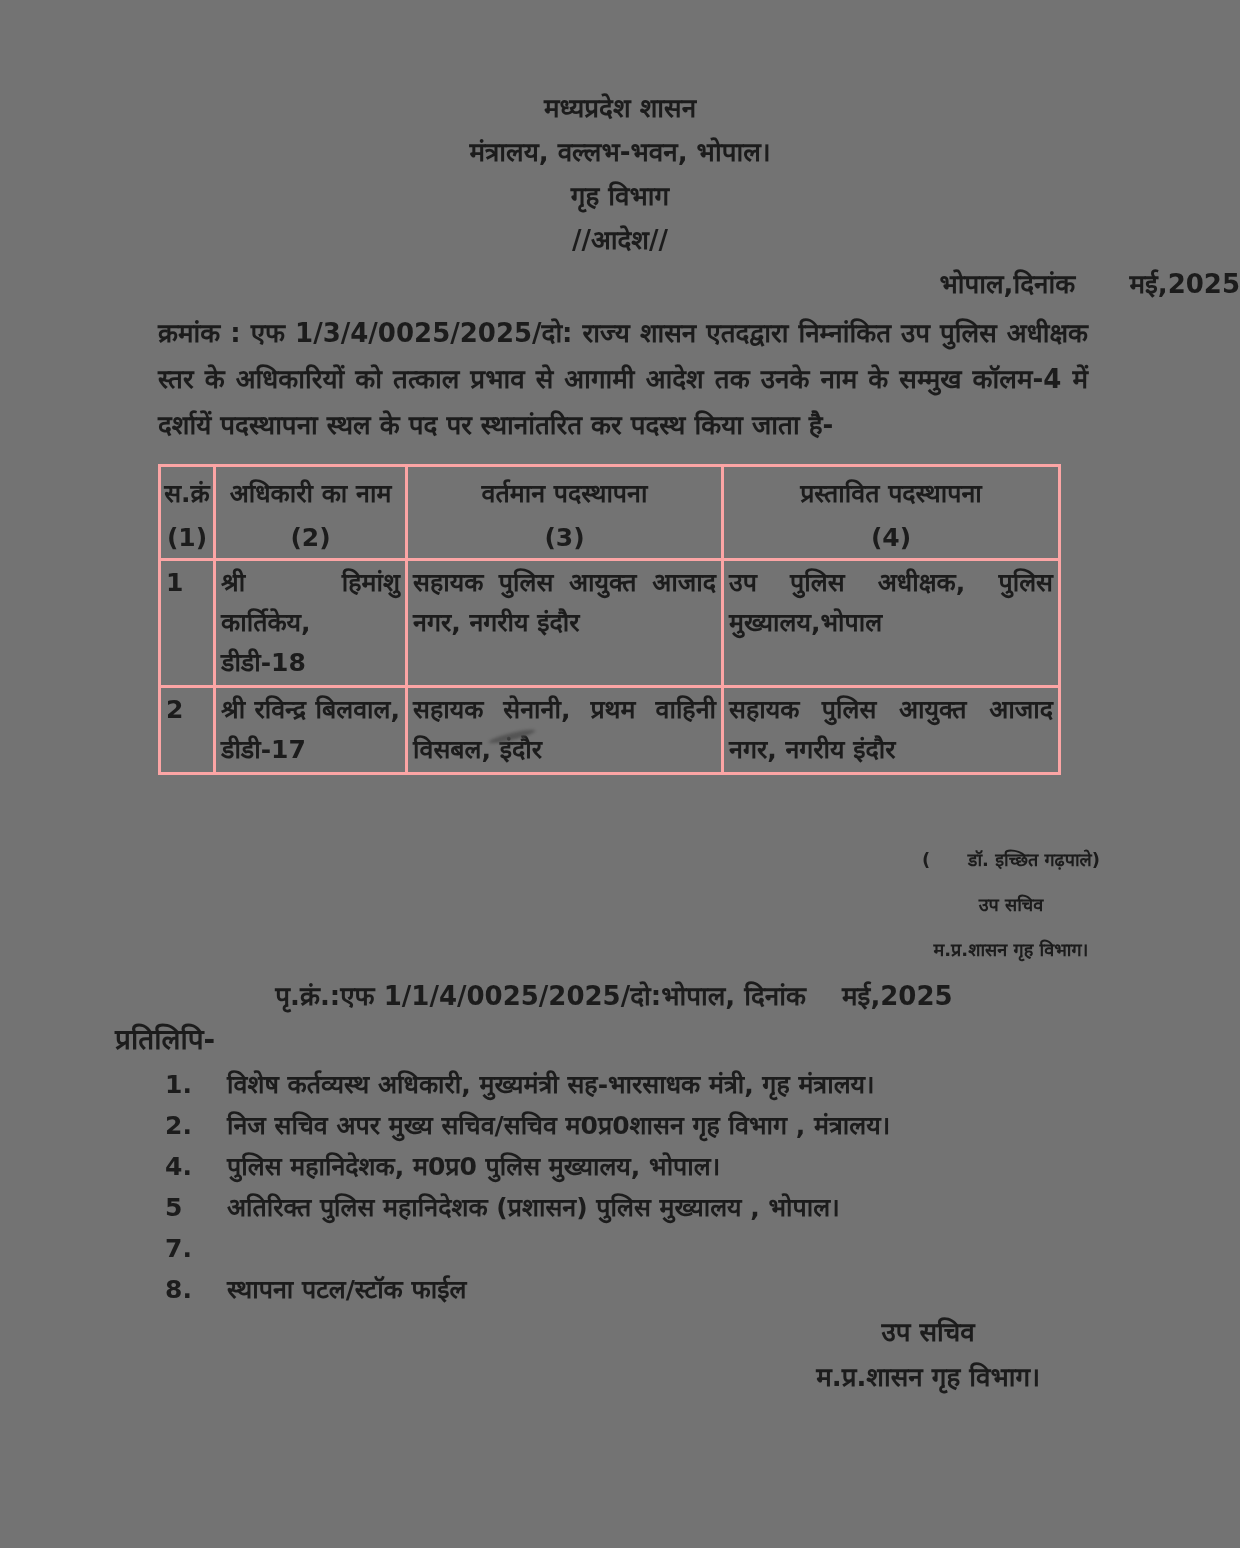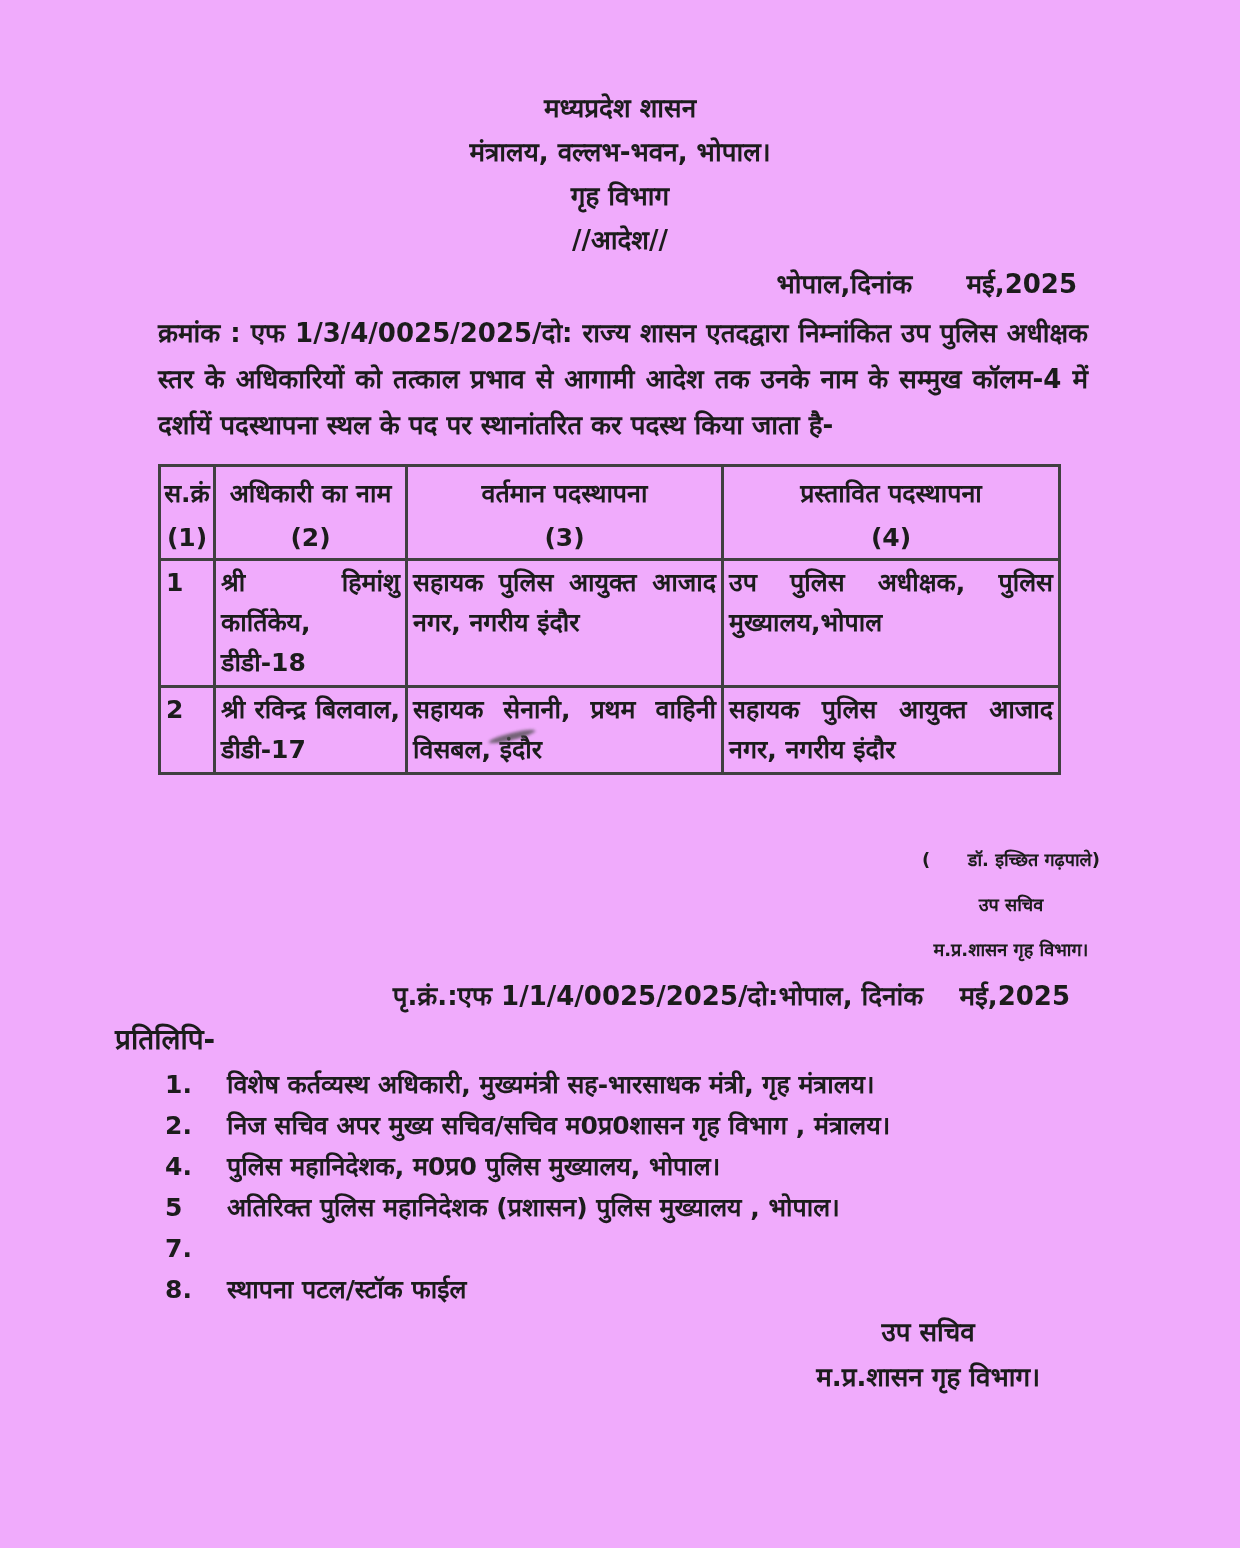--- a/index.html
+++ b/index.html
@@ -1,51 +1,50 @@
 <!DOCTYPE html>
 <html><head>
 <meta charset="utf-8">
 <style>
   html, body { margin: 0; padding: 0; background: #e8e8e8; }
   .page {
     position: relative;
     width: 1240px;
     height: 1548px;
     margin: 0 auto;
-    background: #f0abfc;
+    background: #737373;
     font-family: "DejaVu Sans", sans-serif;
     color: #1c1c1c;
     font-weight: 600;
     box-sizing: border-box;
     padding-top: 86px;
     overflow: hidden;
   }
   .center { text-align: center; }
   .doc-header div { line-height: 44px; font-size: 26px; }
   .doc-title { font-weight: 700; font-size: 29px; }
   .date-line {
     text-align: right;
-    padding-right: 163px;
     font-size: 26px;
     line-height: 44px;
   }
   .para {
     margin: 4px 152px 0 158px;
     font-size: 26px;
     line-height: 46px;
     text-align: justify;
   }
   .table-wrap { margin: 16px 0 0 158px; }
   table.transfer {
     border-collapse: collapse;
     width: 900px;
     table-layout: fixed;
   }
   table.transfer th, table.transfer td {
-    border: 3px solid #404040;
+    border: 3px solid #fca5a5;
     box-sizing: border-box;
   }
   table.transfer th {
     font-size: 25px;
     font-weight: 700;
     text-align: center;
     padding: 8px 2px 6px 2px;
     vertical-align: top;
   }
   .th-num { margin-top: 14px; font-weight: 700; }
@@ -72,21 +71,21 @@
   }
   .signature {
     width: fit-content;
     margin: 62px 140px 0 auto;
     text-align: center;
     font-size: 18px;
     line-height: 45px;
   }
   .ref-row {
     display: flex;
-    justify-content: flex-end;
+    justify-content: center;
     margin: 2px 170px 0 158px;
     font-size: 26px;
     line-height: 44px;
   }
   .copy-label {
     margin-left: 115px;
     font-size: 28px;
     line-height: 44px;
   }
   .copy-list { margin: 2px 0 0 165px; font-size: 25px; }

